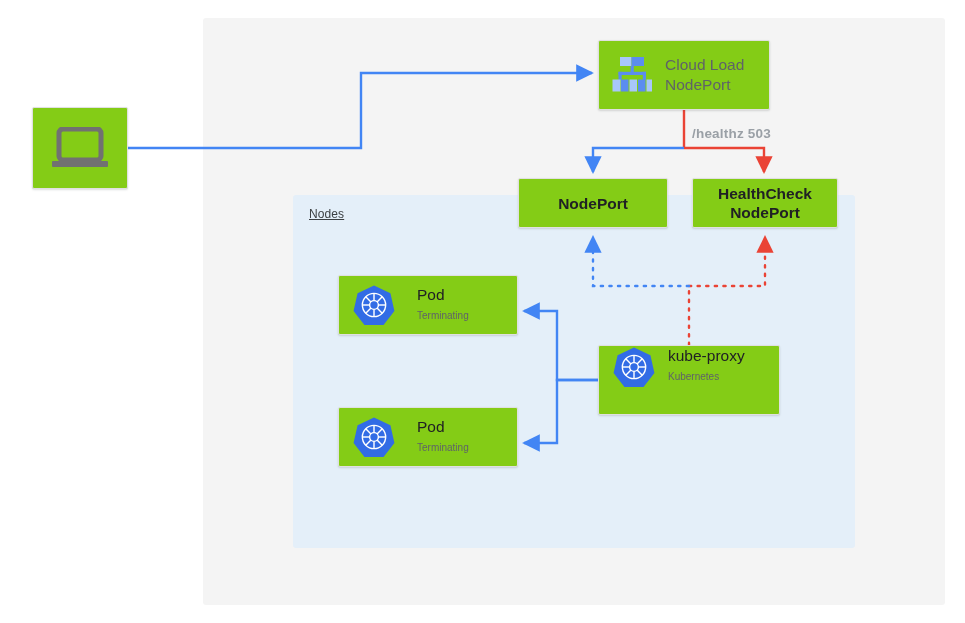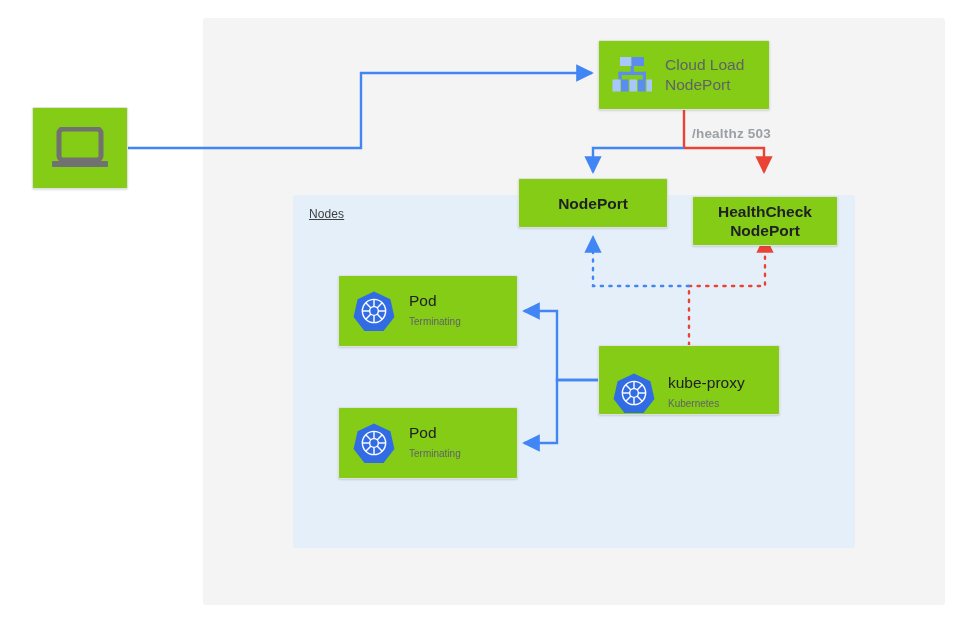--- a/index.html
+++ b/index.html
@@ -78,55 +78,56 @@
     color: #5f6368;
   }
 
   
   .np-card {
     left: 518px; top: 178px;
     width: 150px; height: 50px;
     display: flex; align-items: center; justify-content: center;
   }
   .hcnp-card {
-    left: 692px; top: 196px;
+    left: 692px; top: 178px;
     width: 146px; height: 50px;
     display: flex; align-items: center; justify-content: center;
   }
   .np-label {
     font-size: 15.5px;
     font-weight: bold;
     color: #202124;
     text-align: center;
     line-height: 19px;
   }
 
   
   .pod-card {
     left: 338px;
-    width: 180px; height: 72px;
+    width: 180px; height: 60px;
     display: flex; align-items: center;
     padding-left: 14px;
+    gap: 8px;
   }
   .pod-1 { top: 275px; }
   .pod-2 { top: 407px; }
   .k8s-icon { width: 42px; height: 42px; flex:none; display:block; }
   .pod-text { margin-left: 14px; }
   .pod-title {
     font-size: 15.5px; color: #202124; line-height: 20px;
   }
   .pod-sub {
     font-size: 10px; color: #5f6368; line-height: 21px;
   }
 
   
   .kp-card {
     left: 598px; top: 345px;
     width: 182px; height: 70px;
-    display: flex; align-items: flex-end;
+    display: flex; align-items: flex-start;
     padding-left: 14px;
   }
   .kp-text { margin-left: 13px; }
   .kp-title { font-size: 15.5px; color: #202124; line-height: 20px; }
   .kp-sub { font-size: 10px; color: #5f6368; line-height: 21px; }
 
   
   .healthz-label {
     left: 692px; top: 126px;
     font-size: 13.5px;

